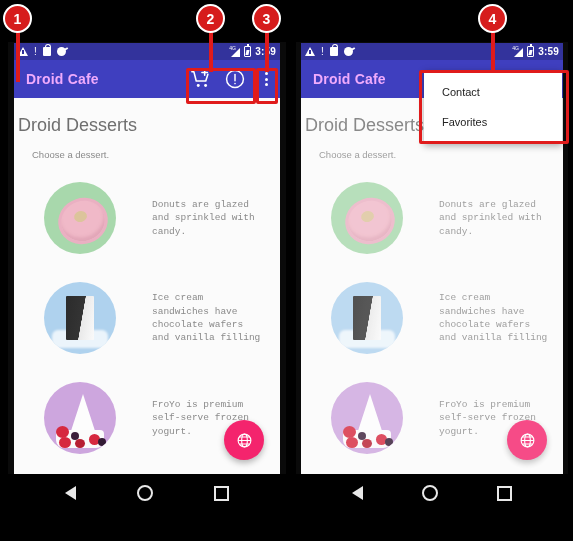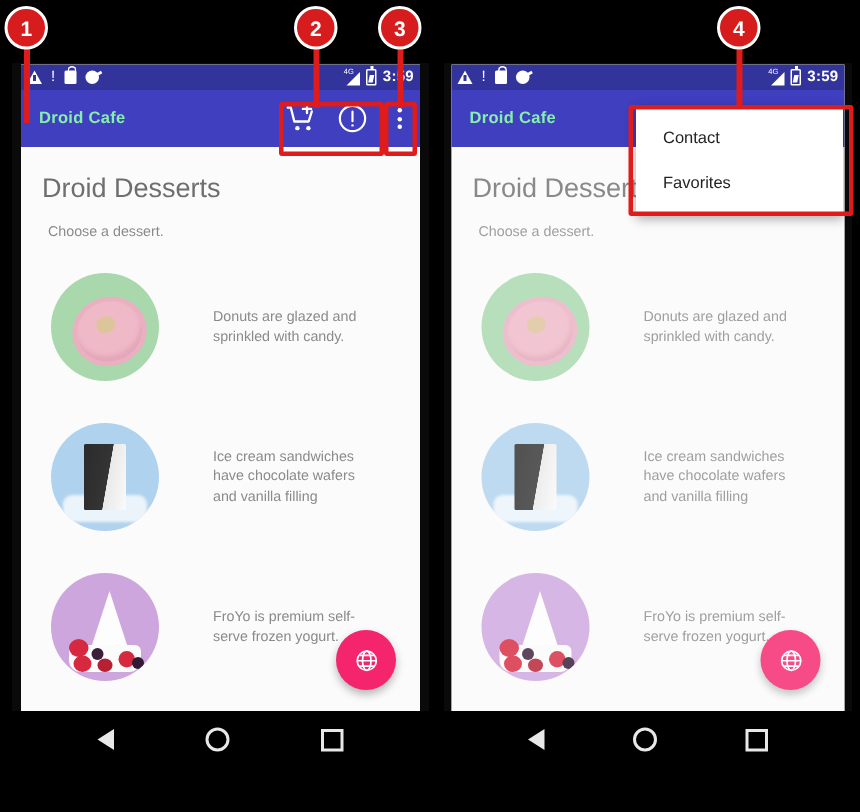--- a/index.html
+++ b/index.html
@@ -161,22 +161,22 @@
   .appbar {
     position: relative;
     height: 38px;
     background: #3f3fbf;
     display: flex;
     align-items: center;
     padding: 0 6px 0 12px;
     box-sizing: border-box;
   }
   .appbar-title {
-    color: #86efac;
-    font-size: 11px;
+    color: #f0abfc;
+    font-size: 14px;
     font-weight: bold;
     flex: 1;
     letter-spacing: 0.2px;
   }
   .appbar-actions {
     display: flex;
     align-items: center;
     gap: 12px;
   }
   .ab-ico {
@@ -205,37 +205,38 @@
     position: relative;
     background: #fbfbfb;
     height: calc(100% - 55px);
     padding: 0;
     box-sizing: border-box;
     overflow: hidden;
   }
   .page-title {
     font-size: 18px;
     color: #6f6f6f;
-    padding: 17px 0 0 14px;
+    padding: 17px 0 0 4px;
     font-weight: normal;
     margin: 0;
   }
   .page-sub {
     font-size: 9.5px;
     color: #8a8a8a;
     padding: 13px 0 0 18px;
     margin: 0;
   }
   .dessert-list { margin-top: 8px; }
   .dessert-row {
     display: flex;
     align-items: center;
     height: 100px;
-    padding-left: 20px;
-    box-sizing: border-box;
+    padding-left: 30px;
+    box-sizing: border-box;
+    font-family: Liberation Mono, monospace;
   }
   .dessert-thumb {
     width: 72px; height: 72px;
     border-radius: 50%;
     position: relative;
     overflow: hidden;
     flex: none;
   }
   .dessert-desc {
     font-size: 9.5px;

